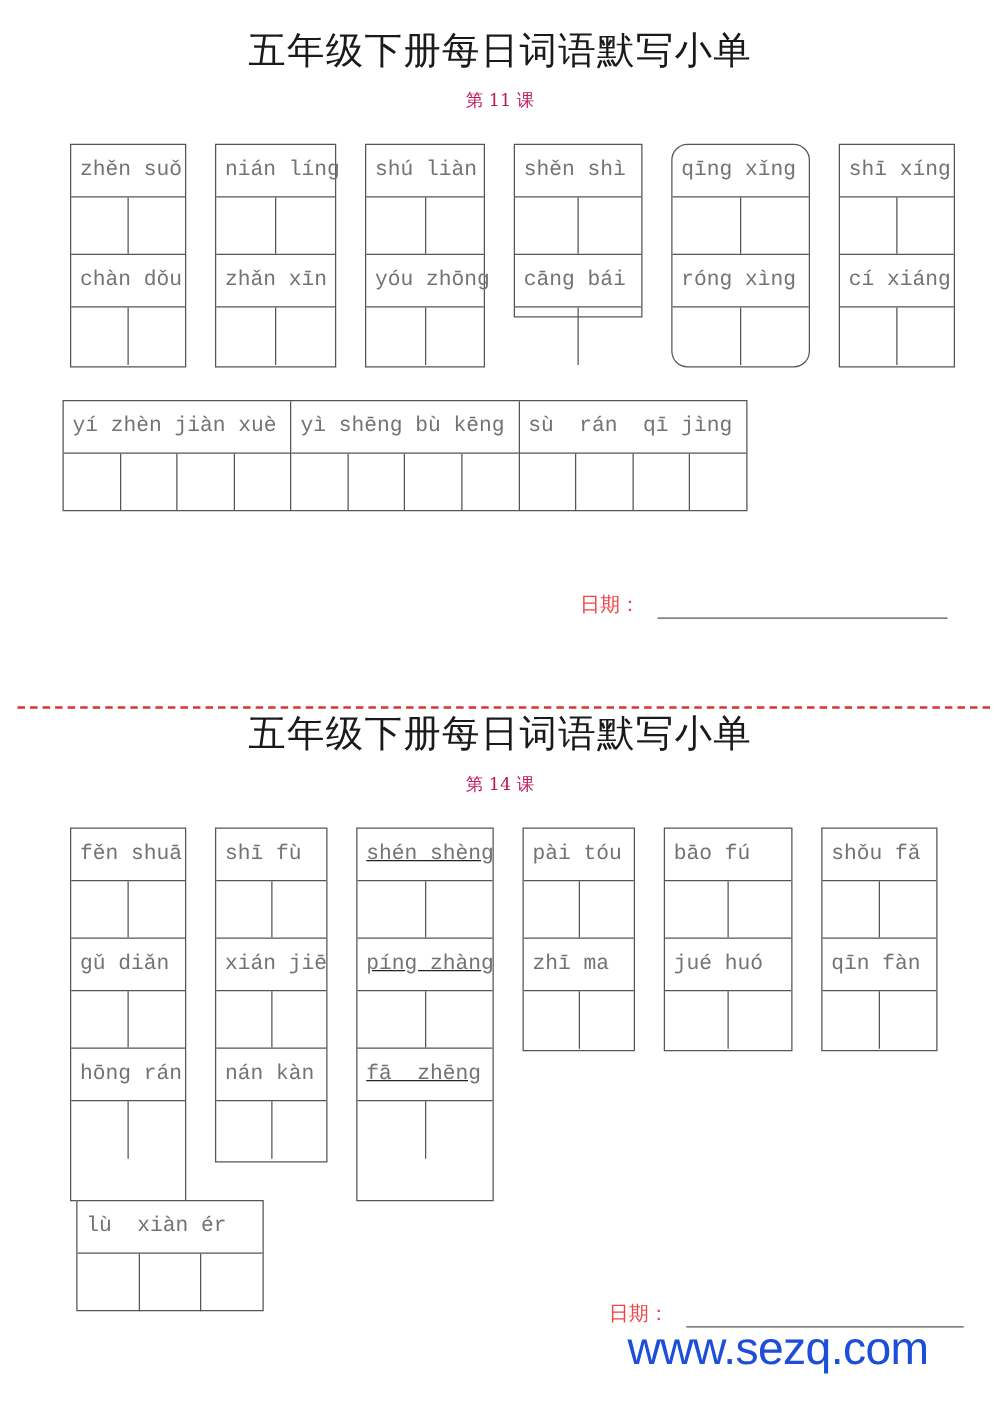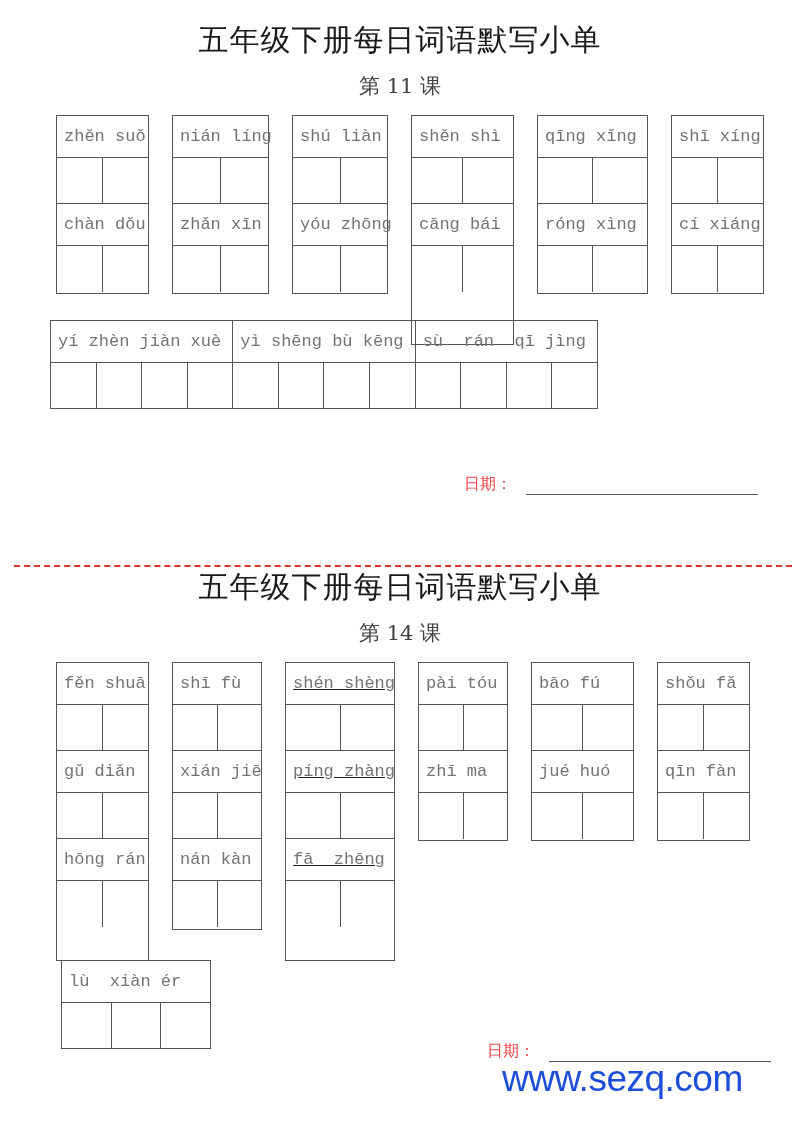--- a/index.html
+++ b/index.html
@@ -1,20 +1,20 @@
 <!DOCTYPE html>
 <html><head>
 <meta charset="utf-8">
 <style>
   html, body { margin:0; padding:0; background:#ffffff; }
   body { width:800px; height:1131px; position:relative; overflow:hidden;
          font-family:"DejaVu Serif","Liberation Serif",serif; color:#222; }
   .title { position:absolute; left:0; width:800px; text-align:center;
            font-family:"DejaVu Serif","Liberation Serif",serif; font-size:30px; color:#1a1a1a; letter-spacing:1px; }
-  .subtitle { position:absolute; left:0; width:800px; text-align:center; font-size:21px; color:#404040; }
+  .subtitle { position:absolute; left:0; width:800px; text-align:center; font-size:14px; color:#be185d; }
   .card { position:absolute; border:1.5px solid #555; box-sizing:border-box; background:#fff; }
   .word { display:block; }
   .pinyin { height:42px; border-bottom:1.5px solid #555; box-sizing:border-box;
             display:flex; align-items:center; padding-left:7px;
             font-family:"Liberation Mono","DejaVu Sans Mono",monospace; font-size:17px; color:#737373;
             white-space:pre; }
   .boxes { display:flex; height:46px; border-bottom:1.5px solid #555; box-sizing:border-box; }
   .word:last-child .boxes { border-bottom:none; }
   .box { flex:1; border-right:1.5px solid #555; box-sizing:border-box; }
   .box:last-child { border-right:none; }
@@ -80,38 +80,38 @@
   </div>
   <div class="word">
     <div class="pinyin">yóu zhōng</div>
     <div class="boxes">
         <div class="box"></div>
         <div class="box"></div>
       </div>
   </div>
 </div>
 
-<div class="card" style="left:411px;top:115px;width:103px;height:230px;">
+<div class="card" style="left:411px;top:115px;width:103px;height:139px;">
   <div class="word">
     <div class="pinyin">shěn shì</div>
     <div class="boxes">
         <div class="box"></div>
         <div class="box"></div>
       </div>
   </div>
   <div class="word">
     <div class="pinyin">cāng bái</div>
     <div class="boxes">
         <div class="box"></div>
         <div class="box"></div>
       </div>
   </div>
 </div>
 
-<div class="card" style="left:537px;top:115px;width:111px;height:179px;">
+<div class="card" style="left:537px;top:115px;width:111px;height:179px;border-radius:13px;">
   <div class="word">
     <div class="pinyin">qīng xǐng</div>
     <div class="boxes">
         <div class="box"></div>
         <div class="box"></div>
       </div>
   </div>
   <div class="word">
     <div class="pinyin">róng xìng</div>
     <div class="boxes">

